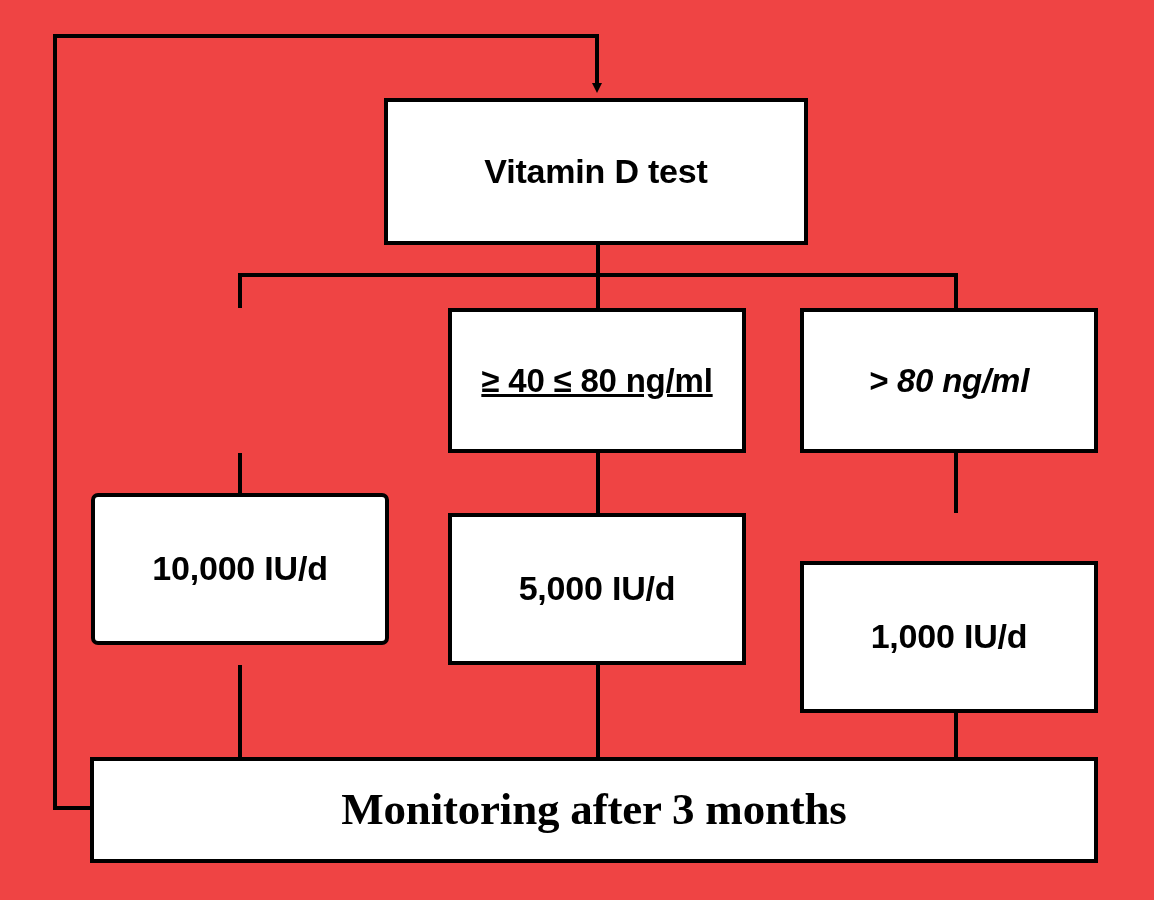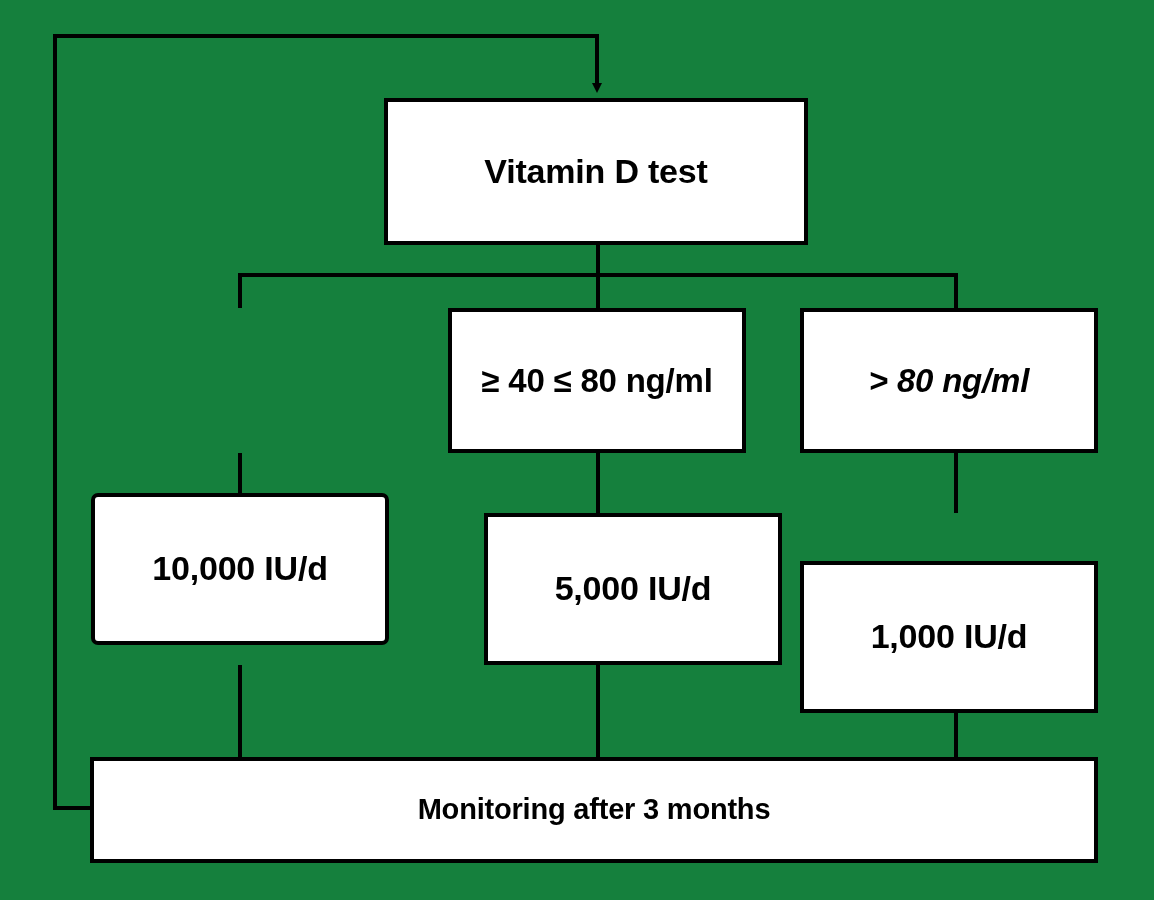--- a/index.html
+++ b/index.html
@@ -8,21 +8,21 @@
     background: #ffffff;
   }
   body {
     font-family: "Liberation Sans", sans-serif;
     -webkit-font-smoothing: antialiased;
   }
   #flowchart-canvas {
     position: relative;
     width: 1154px;
     height: 900px;
-    background: #15803d;
+    background: #ef4444;
     overflow: hidden;
   }
   #edge-layer {
     position: absolute;
     left: 0;
     top: 0;
     width: 1154px;
     height: 900px;
   }
   .node {
@@ -39,35 +39,35 @@
   }
   .node-label {
     font-weight: bold;
     letter-spacing: -0.2px;
     line-height: 1.15;
     white-space: nowrap;
   }
   
   #node-root        { left: 384px; top: 98px;  width: 424px; height: 147px; }
   #node-low         { left: 91px;  top: 308px; width: 298px; height: 145px; }
-  #node-mid         { left: 448px; top: 308px; width: 298px; height: 145px; }
+  #node-mid         { left: 448px; top: 308px; width: 298px; height: 145px; text-decoration: underline; }
   #node-high        { left: 800px; top: 308px; width: 298px; height: 145px; font-style: italic; }
   #node-dose-low    { left: 91px;  top: 493px; width: 298px; height: 152px; border-radius: 7px; }
-  #node-dose-mid    { left: 448px; top: 513px; width: 298px; height: 152px; margin-left: 36px; }
+  #node-dose-mid    { left: 448px; top: 513px; width: 298px; height: 152px; }
   #node-dose-high   { left: 800px; top: 513px; width: 298px; height: 152px; margin-top: 48px; }
   #node-monitoring  { left: 90px;  top: 757px; width: 1008px; height: 106px; }
 
   #node-root .node-label       { font-size: 34px; }
   #node-low .node-label,
   #node-mid .node-label,
   #node-high .node-label       { font-size: 33px; }
   #node-dose-low .node-label,
   #node-dose-mid .node-label,
   #node-dose-high .node-label  { font-size: 34px; }
-  #node-monitoring .node-label { font-size: 29px; }
+  #node-monitoring .node-label { font-size: 45px; font-family: Liberation Serif, serif; }
 </style>
 </head>
 <body>
 
 <div id="flowchart-canvas">
 
   <svg id="edge-layer" viewBox="0 0 1154 900" xmlns="http://www.w3.org/2000/svg">
     <defs>
       <marker id="arrowhead" markerWidth="10" markerHeight="10" refX="5" refY="5" orient="auto" markerUnits="userSpaceOnUse">
         <path d="M 0 0 L 10 5 L 0 10 z" fill="#000000"></path>

